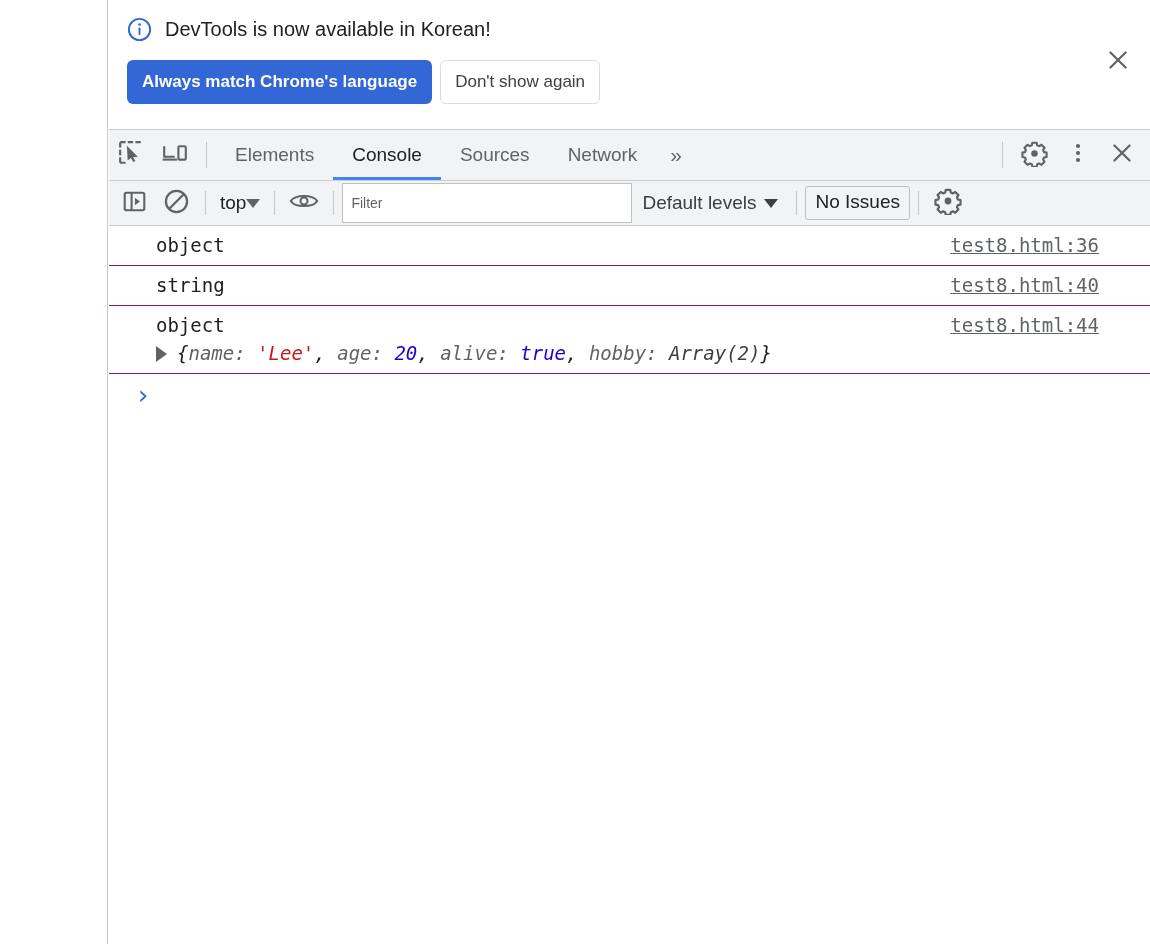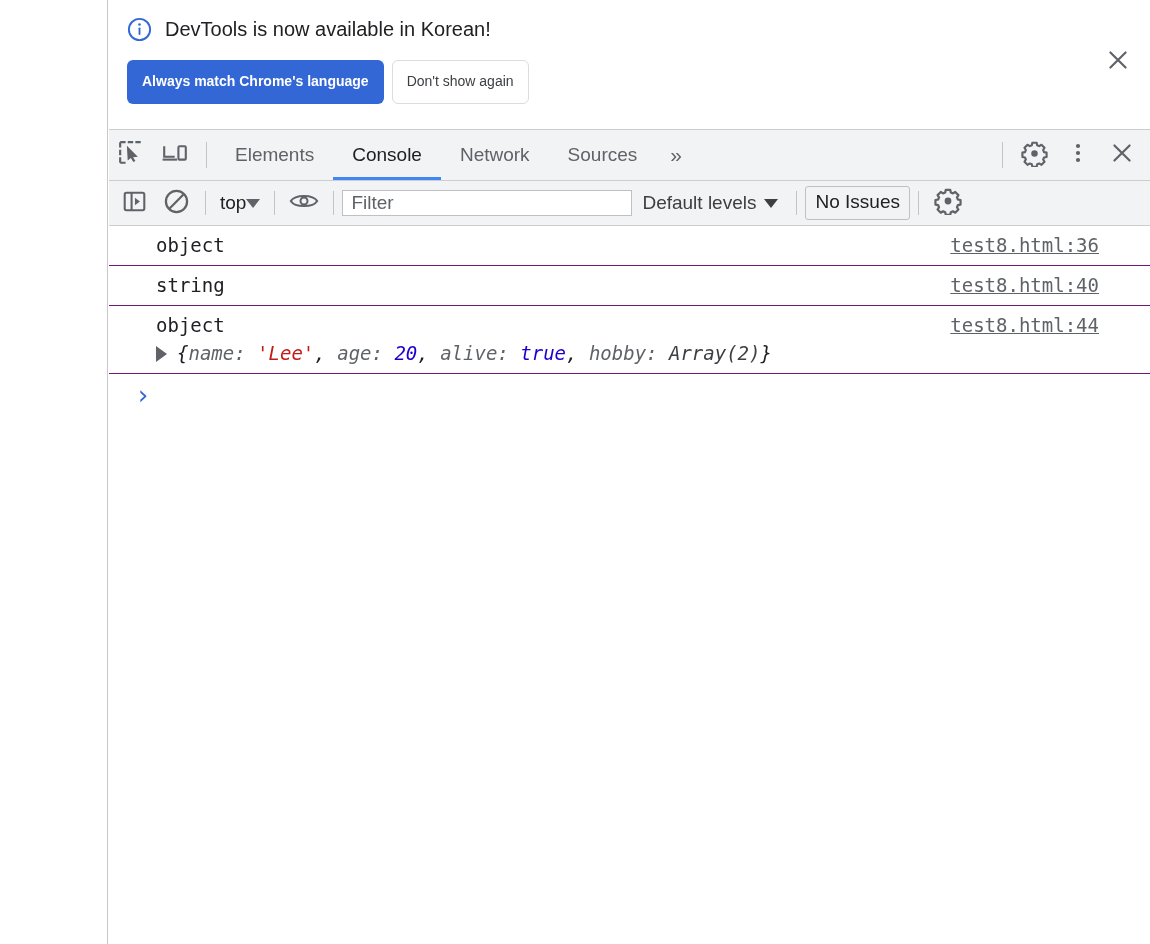--- a/index.html
+++ b/index.html
@@ -67,21 +67,21 @@
     white-space: nowrap;
   }
   .banner-actions {
     display: flex;
     align-items: center;
     gap: 8px;
     margin-top: 16px;
   }
   .btn {
     font-family: "Liberation Sans", sans-serif;
-    font-size: 14px;
+    font-size: 17px;
     line-height: 1;
     border-radius: 6px;
     padding: 10px 14px 12px 14px;
     box-sizing: border-box;
     height: 44px;
     display: inline-flex;
     align-items: center;
     white-space: nowrap;
     cursor: pointer;
     border: 1px solid transparent;
@@ -201,26 +201,26 @@
   }
   .ct-select .caret {
     width: 0; height: 0;
     border-left: 7px solid transparent;
     border-right: 7px solid transparent;
     border-top: 9px solid #5f6368;
   }
   #filter-input {
     flex: 0 0 auto;
     width: 290px;
-    height: 26px;
+    height: 40px;
     background: #ffffff;
     border: 1px solid #bdc1c6;
     box-sizing: border-box;
     font-family: "Liberation Sans", sans-serif;
-    font-size: 19px;
+    font-size: 14px;
     color: #202124;
     padding: 0 8px;
     outline: none;
   }
   #filter-input::placeholder { color: #5f6368; }
   .ct-levels {
     display: flex;
     align-items: center;
     gap: 8px;
     font-size: 19px;
@@ -366,24 +366,24 @@
       </div>
       <div class="tb-sep"></div>
 
       <div class="tab">
         <span>Elements</span>
       </div>
       <div class="tab active">
         <span>Console</span>
       </div>
       <div class="tab">
+        <span>Sources</span>
+      </div>
+      <div class="tab">
         <span>Network</span>
-      </div>
-      <div class="tab">
-        <span>Sources</span>
       </div>
       <div class="tab-more">
         <span>»</span>
       </div>
 
       <div class="tb-spacer"></div>
 
       <div class="tb-sep"></div>
       <div class="tb-iconbtn">
         <span>

